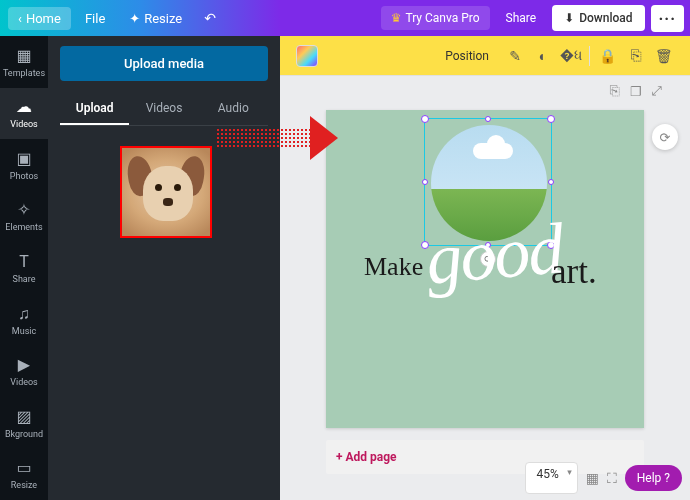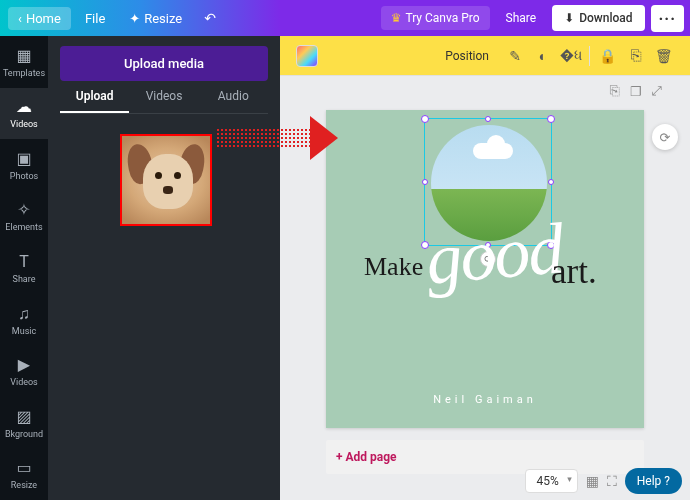--- a/index.html
+++ b/index.html
@@ -18,21 +18,21 @@
 .more-btn { background:#fff; color:#333; padding:4px 8px; border-radius:4px; cursor:pointer; font-weight:bold; letter-spacing:1px;}
 
 
 .main { display:flex; height:464px; }
 .siderail { width:48px; background:#0e1318; display:flex; flex-direction:column; }
 .rail-item { color:#a8b0b9; font-size:9px; display:flex; flex-direction:column; align-items:center; justify-content:center; height:55px; cursor:pointer; gap:3px;}
 .rail-item.active { background:#252a30; color:#fff; }
 .rail-icon { font-size:16px; }
 
 .panel { width:232px; background:#252a30; padding:10px 12px; position:relative; }
-.upload-btn { background:#4c1d95; color:#fff; text-align:center; padding:10px; border-radius:4px; font-size:13px; font-weight:500; cursor:pointer; margin-bottom:0;}
+.upload-btn { background:#0369a1; color:#fff; text-align:center; padding:10px; border-radius:4px; font-size:13px; font-weight:500; cursor:pointer; margin-bottom:12px;}
 .media-tabs { display:flex; border-bottom:1px solid #3a4046; }
 .media-tab { flex:1; text-align:center; color:#a8b0b9; font-size:12px; padding:8px 0; cursor:pointer; }
 .media-tab.active { color:#fff; border-bottom:2px solid #fff; font-weight:600;}
 .thumb { width:92px; height:92px; margin-top:20px; margin-left:60px; border:2px solid #ff0000; cursor:grab; background:#d8b89a; overflow:hidden; position:relative;}
 .dog { width:100%; height:100%; position:relative; background:radial-gradient(ellipse 70% 60% at 50% 50%, #e8c9a8 0%, #d4a878 60%, #b8875a 100%);}
 .dog-ear { position:absolute; width:24px; height:40px; background:#8b5a3c; border-radius:50% 50% 40% 40%; top:8px;}
 .dog-ear.l{left:6px; transform:rotate(-10deg);} .dog-ear.r{right:6px; transform:rotate(10deg);}
 .dog-face{position:absolute; width:50px; height:55px; background:#e8d0b0; border-radius:45% 45% 40% 40%; top:18px; left:21px;}
 .dog-eye{position:absolute; width:7px; height:7px; background:#2a1a0a; border-radius:50%; top:18px;} .dog-eye.l{left:12px;} .dog-eye.r{right:12px;}
 .dog-nose{position:absolute; width:10px; height:8px; background:#3a2515; border-radius:40%; bottom:15px; left:20px;}
@@ -71,24 +71,24 @@
 
 .add-page { width:318px; background:#f1f1f1; text-align:left; padding:10px; font-size:12px; color:#be185d; margin-top:12px; cursor:pointer; border-radius:2px;font-weight:bold;}
 
 .arrow { position:absolute; top:128px; left:216px; z-index:50; pointer-events:none;}
 .arrow-body { width:96px; height:20px; background-image:radial-gradient(circle,#e02020 1.2px,transparent 1.2px); background-size:4px 4px;}
 .arrow-head { width:0; height:0; border-left:28px solid #e02020; border-top:22px solid transparent; border-bottom:22px solid transparent; position:absolute; left:94px; top:-12px;}
 
 .refresh-fab { position:absolute; top:88px; right:12px; width:26px; height:26px; background:#fff; border-radius:50%; box-shadow:0 1px 4px rgba(0,0,0,0.2); display:flex; align-items:center; justify-content:center; color:#888; cursor:pointer; font-size:13px;}
 
 .footer { position:absolute; bottom:6px; right:8px; display:flex; align-items:center; gap:8px;}
-.zoom-box { background:#fff; border:1px solid #ddd; border-radius:4px; padding:4px 18px 4px 10px; font-size:12px; color:#333; cursor:pointer; position:relative;}
+.zoom-box { background:#fff; border:1px solid #ddd; border-radius:4px; padding:4px 18px 12px 10px; font-size:12px; color:#333; cursor:pointer; position:relative;}
 .zoom-box::after{content:"▾"; position:absolute; right:5px; top:4px; font-size:9px; color:#888;}
 .foot-ic { color:#888; font-size:14px; cursor:pointer;}
-.help-btn { background:#0369a1; color:#fff; font-size:12px; padding:6px 12px; border-radius:14px; cursor:pointer;}
+.help-btn { background:#a21caf; color:#fff; font-size:12px; padding:6px 12px; border-radius:14px; cursor:pointer;}
 </style>
 </head>
 <body>
 
 <div class="topbar">
   <div class="topbar-left">
     <div class="tb-btn home">
       <span>‹</span>
       <span>Home</span>
     </div>
@@ -207,21 +207,20 @@
           <div class="sel-handle sh-br"></div>
           <div class="sel-handle sh-t"></div>
           <div class="sel-handle sh-b"></div>
           <div class="sel-handle sh-l"></div>
           <div class="sel-handle sh-r"></div>
           <div class="rot-handle">⟳</div>
         </div>
         <div class="text-make">Make</div>
         <div class="text-good">good</div>
         <div class="text-art">art.</div>
-        <div class="text-author">Neil Gaiman</div>
       </div>
       <div class="add-page">+ Add page</div>
     </div>
 
     <div class="refresh-fab">⟳</div>
 
     <div class="footer">
       <div class="zoom-box">45%</div>
       <span class="foot-ic">▦</span>
       <span class="foot-ic">⛶</span>

